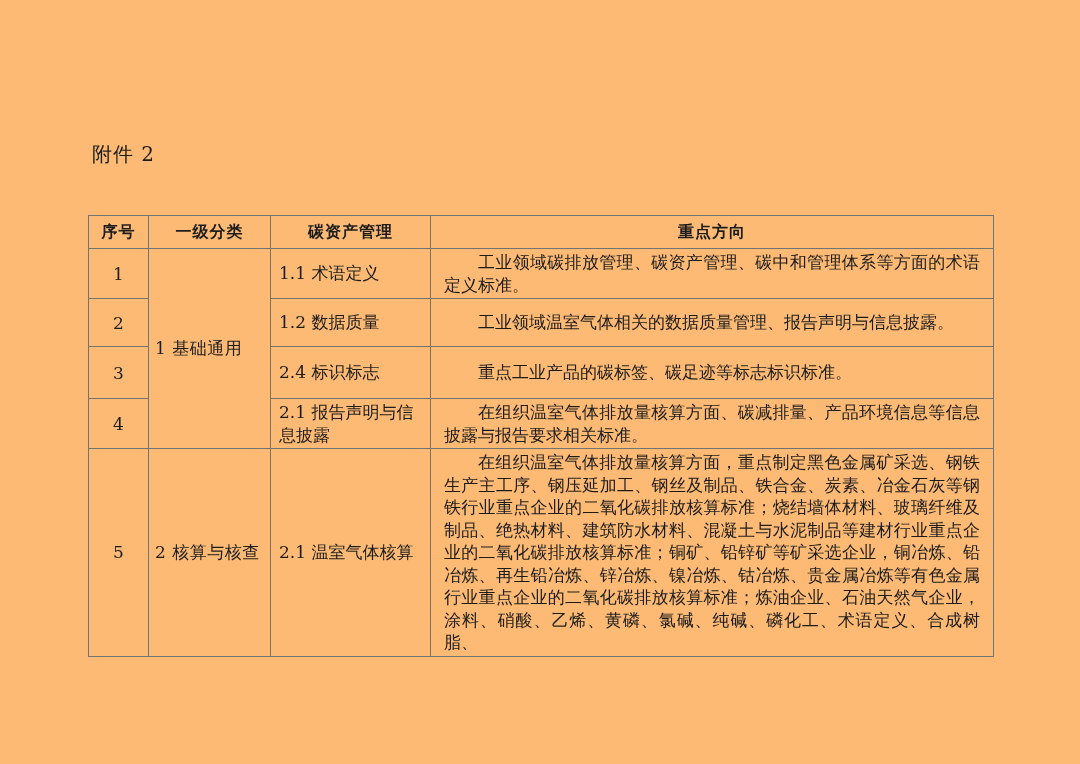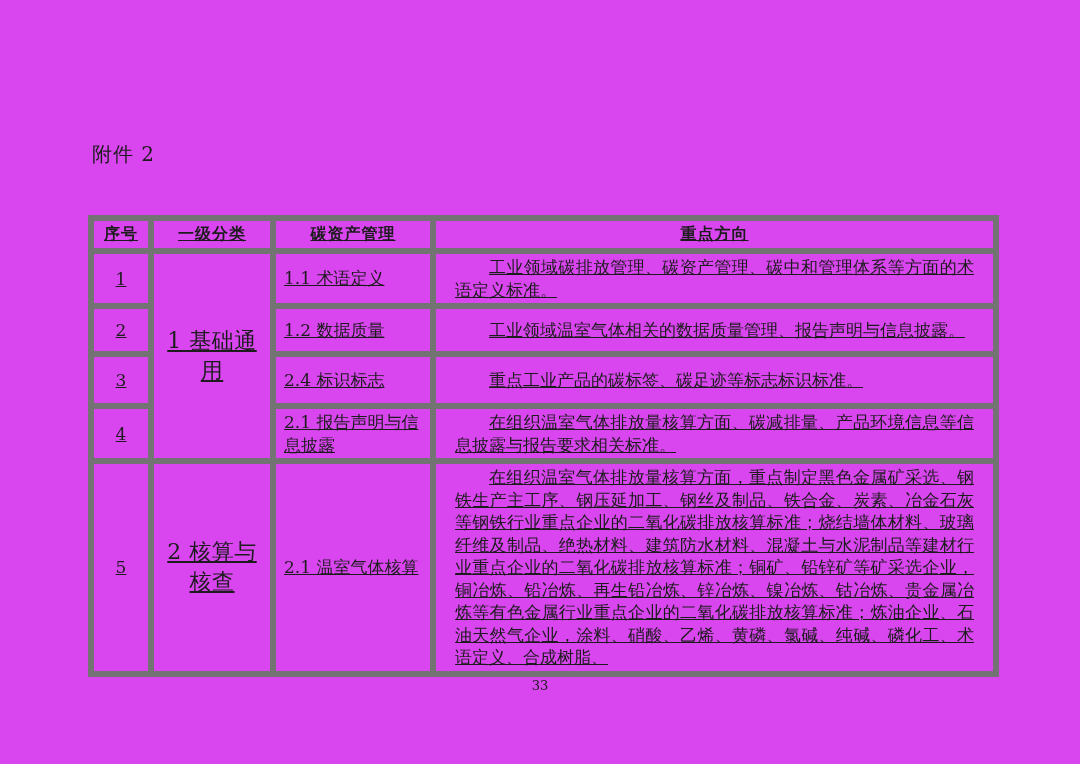--- a/index.html
+++ b/index.html
@@ -9,21 +9,21 @@
     width: 1080px;
     height: 764px;
     overflow: hidden;
     font-family: "DejaVu Serif", serif;
     color: #1c1c1c;
   }
   .page {
     position: relative;
     width: 1080px;
     height: 764px;
-    background: #d946ef;
+    background: #fdba74;
   }
   .attachment-label {
     position: absolute;
     left: 92px;
     top: 141px;
     font-size: 20px;
     letter-spacing: 1px;
     color: #1c1c1c;
   }
   .doc-title {
@@ -40,24 +40,23 @@
   table.std-table {
     position: absolute;
     left: 88px;
     top: 215px;
     width: 905px;
     border-collapse: collapse;
     table-layout: fixed;
   }
   table.std-table th,
   table.std-table td {
-    border: 6px solid #737373;
+    border: 1px solid #737373;
     vertical-align: middle;
     overflow: hidden;
-    text-decoration: underline;
   }
   table.std-table thead tr { height: 33px; }
   table.std-table tbody tr:nth-child(1) { height: 50px; }
   table.std-table tbody tr:nth-child(2) { height: 48px; }
   table.std-table tbody tr:nth-child(3) { height: 52px; }
   table.std-table tbody tr:nth-child(4) { height: 48px; }
   table.std-table tbody tr:nth-child(5) { height: 202px; }
   table.std-table th {
     font-family: "Liberation Sans", sans-serif;
     font-weight: 600;
@@ -66,36 +65,35 @@
     letter-spacing: 1px;
     color: #1c1c1c;
     padding: 0 4px;
   }
   td.c-no {
     text-align: center;
     font-size: 17px;
     padding: 0 4px;
   }
   td.c-l1 {
-    text-align: center;
-    font-size: 22px;
+    font-size: 17px;
     padding: 0 6px;
     letter-spacing: 0.5px;
   }
   td.c-l2 {
     text-align: left;
     font-size: 17px;
     padding: 0 8px;
     line-height: 22.5px;
   }
   td.c-dir {
     text-align: justify;
     font-size: 17px;
     line-height: 22.5px;
-    padding: 2px 19px;
+    padding: 2px 13px;
   }
   td.c-dir .para {
     text-indent: 2em;
     margin: 0;
   }
   .page-number {
     position: absolute;
     left: 0;
     top: 678px;
     width: 1080px;
@@ -161,15 +159,14 @@
         <td class="c-no">5</td>
         <td class="c-l1">2 核算与核查</td>
         <td class="c-l2">2.1 温室气体核算</td>
         <td class="c-dir">
           <p class="para">在组织温室气体排放量核算方面，重点制定黑色金属矿采选、钢铁生产主工序、钢压延加工、钢丝及制品、铁合金、炭素、冶金石灰等钢铁行业重点企业的二氧化碳排放核算标准；烧结墙体材料、玻璃纤维及制品、绝热材料、建筑防水材料、混凝土与水泥制品等建材行业重点企业的二氧化碳排放核算标准；铜矿、铅锌矿等矿采选企业，铜冶炼、铅冶炼、再生铅冶炼、锌冶炼、镍冶炼、钴冶炼、贵金属冶炼等有色金属行业重点企业的二氧化碳排放核算标准；炼油企业、石油天然气企业，涂料、硝酸、乙烯、黄磷、氯碱、纯碱、磷化工、术语定义、合成树脂、</p>
         </td>
       </tr>
     </tbody>
   </table>
 
-  <div class="page-number">33</div>
 
 </div>
 
 </body></html>

